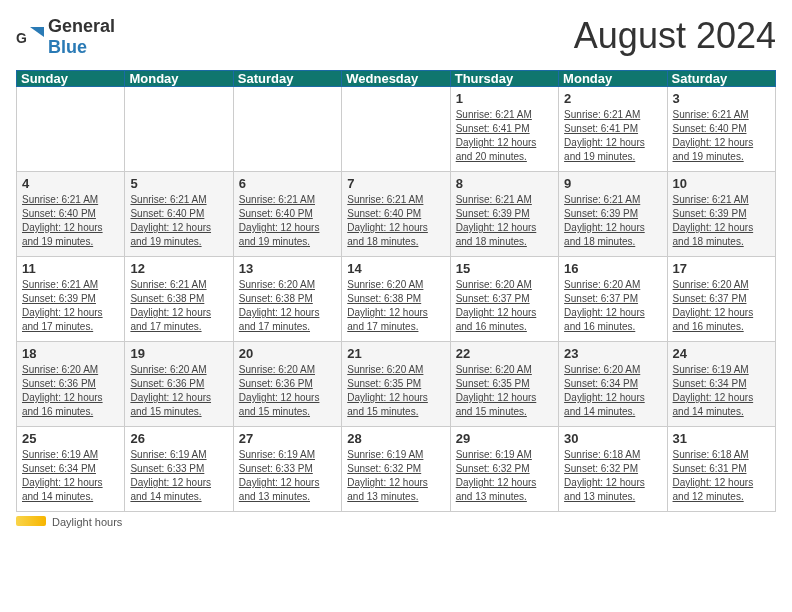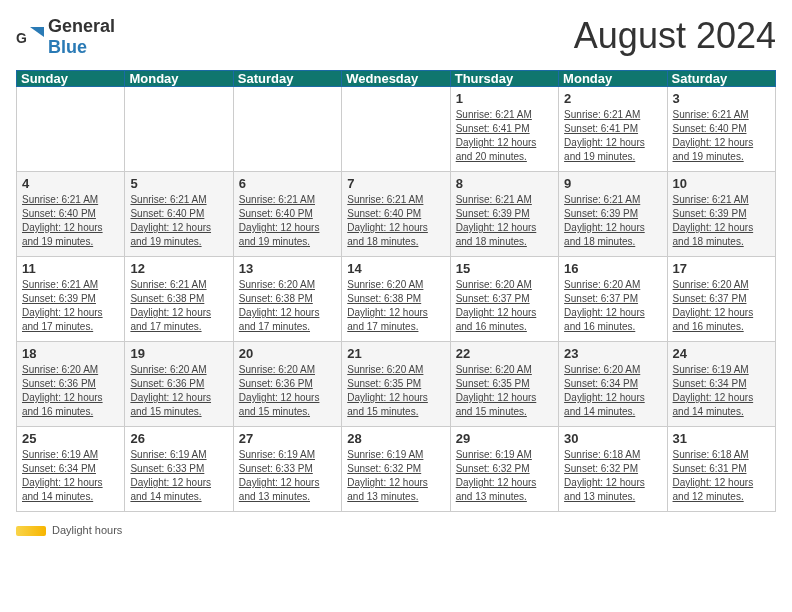--- a/index.html
+++ b/index.html
@@ -85,25 +85,25 @@
     .cell-info {
       font-size: 10px;
       color: #444;
       line-height: 1.4;
       text-decoration: underline;
     }
     .empty-cell {
       background: #fff !important;
     }
     .footer-note {
-      margin-top: 12px;
+      margin-top: 4px;
       font-size: 11px;
       color: #555;
       display: flex;
-      align-items: flex-end;
+      align-items: flex-start;
       gap: 6px;
     }
     .daylight-bar {
       display: inline-block;
       width: 30px;
       height: 10px;
       background: linear-gradient(to right, #f9d44a, #f7b500);
       border-radius: 2px;
     }
   </style>

